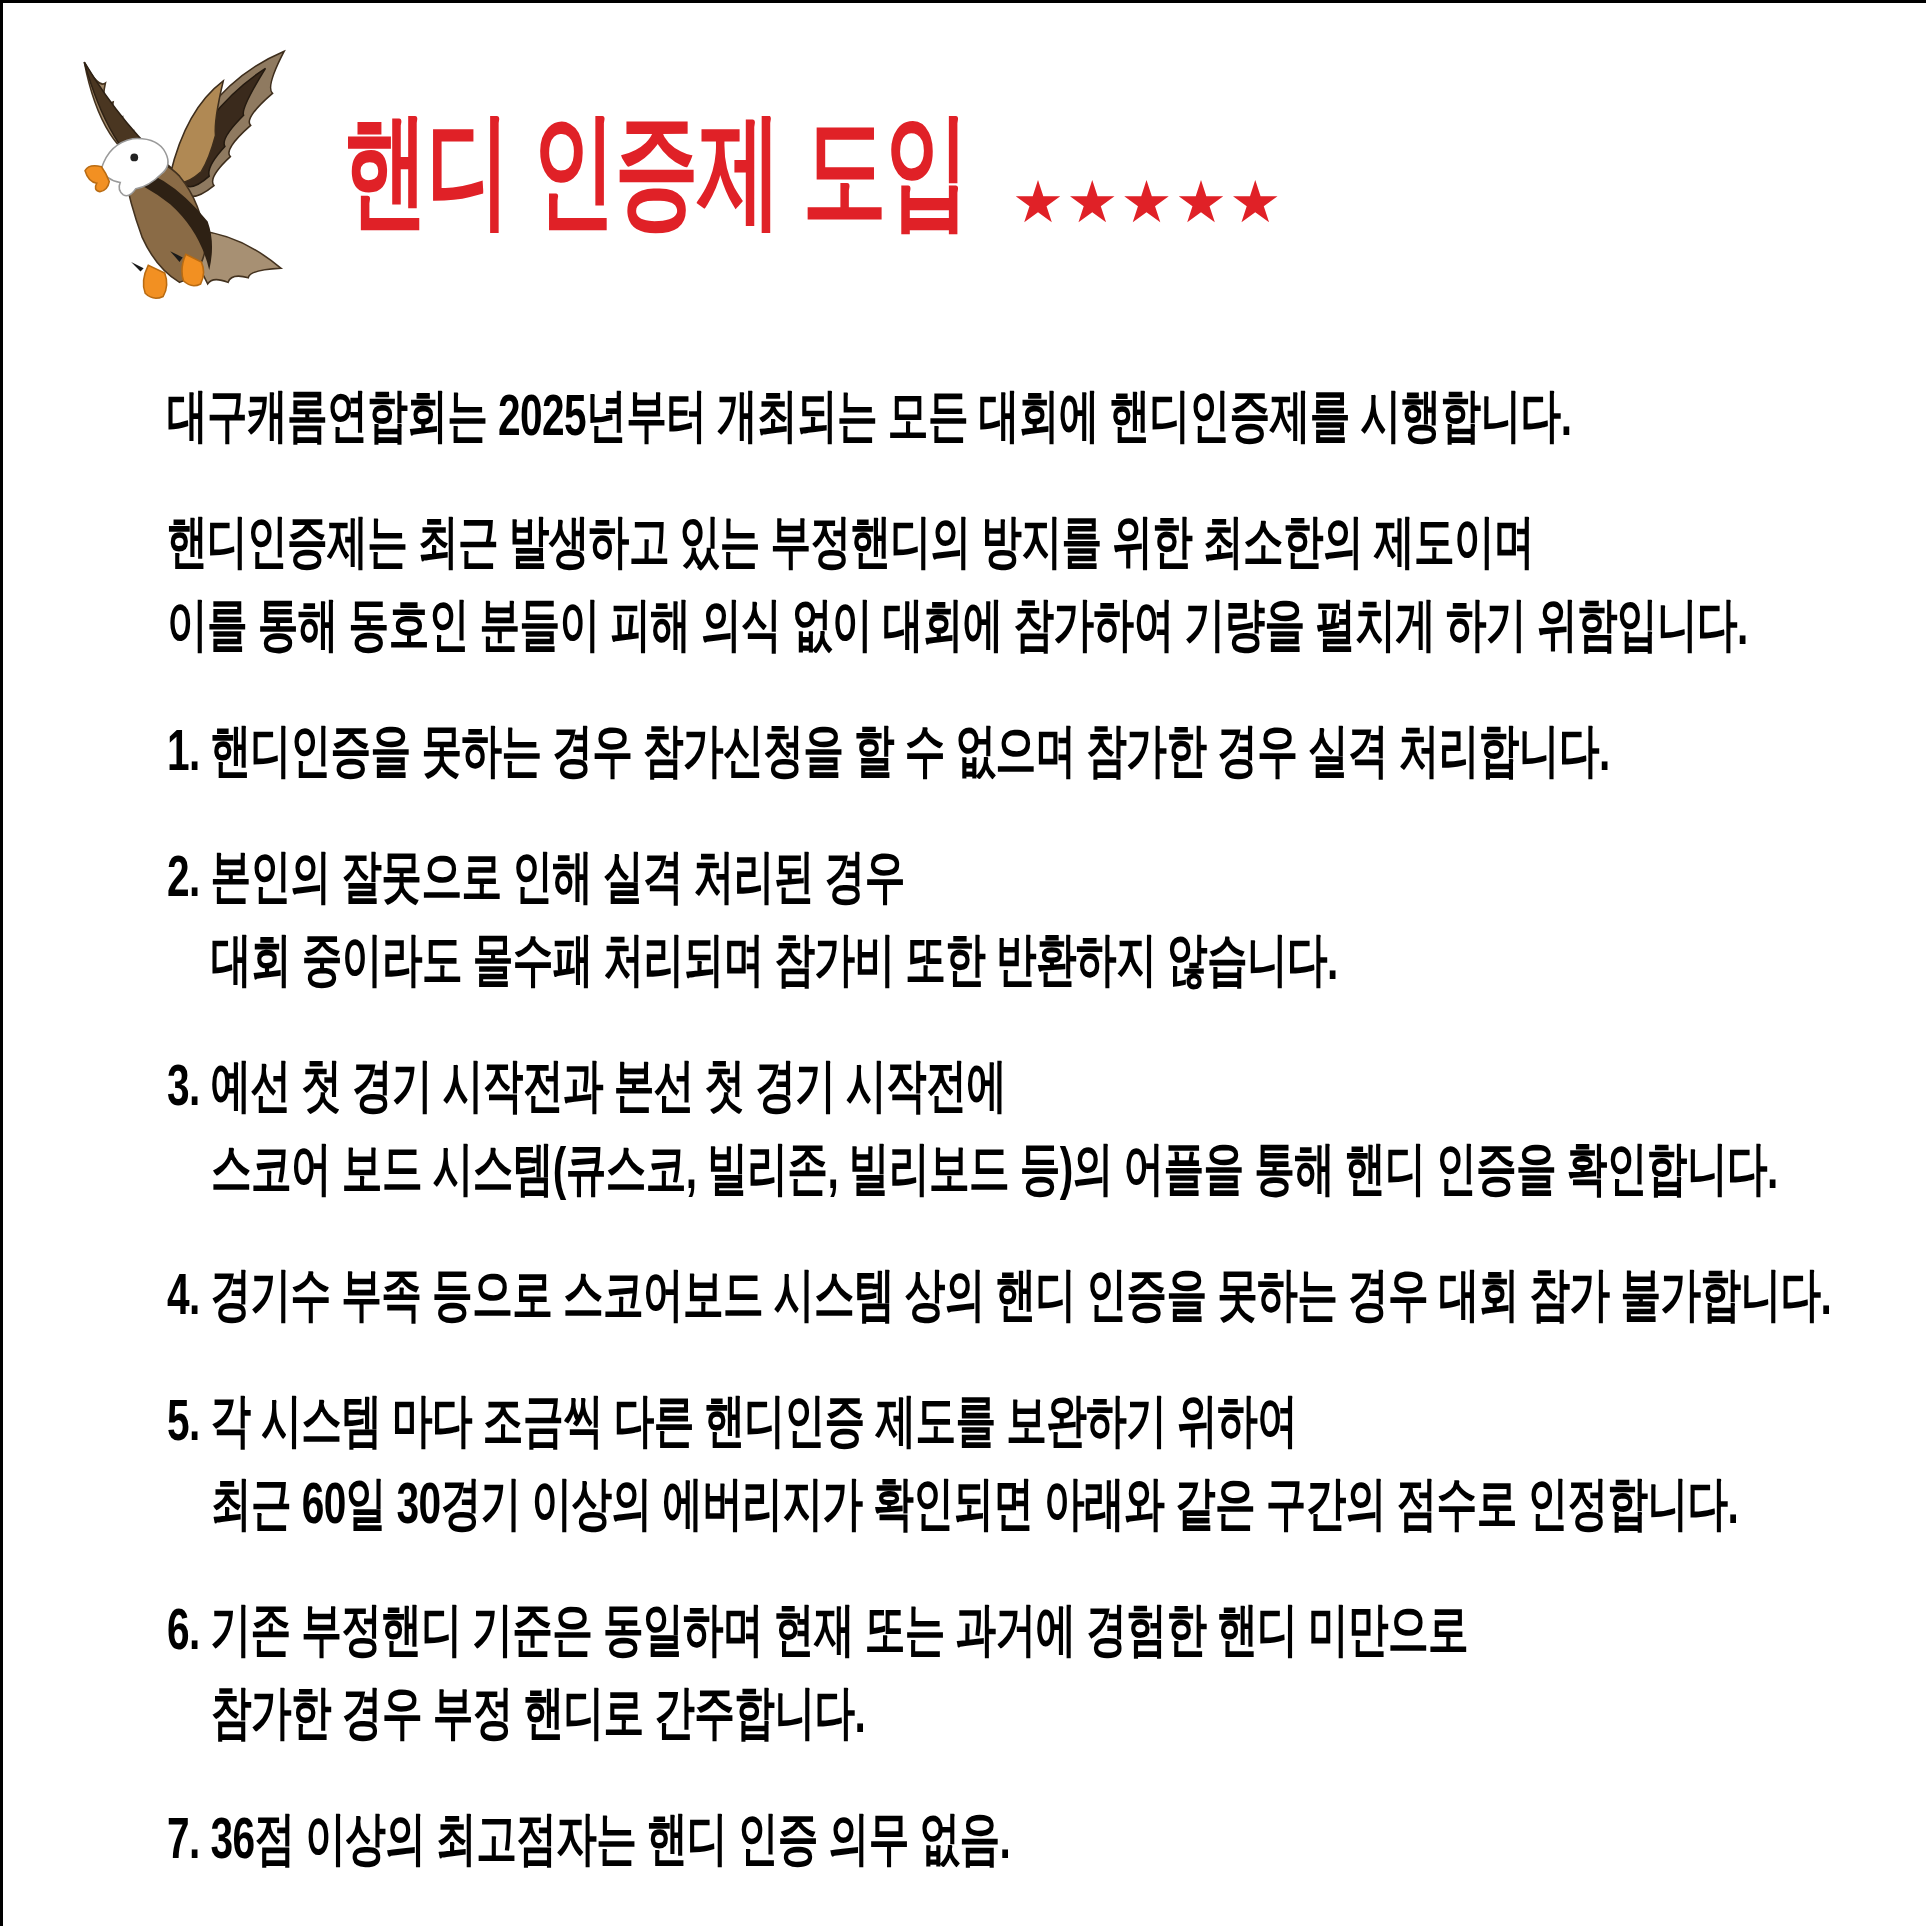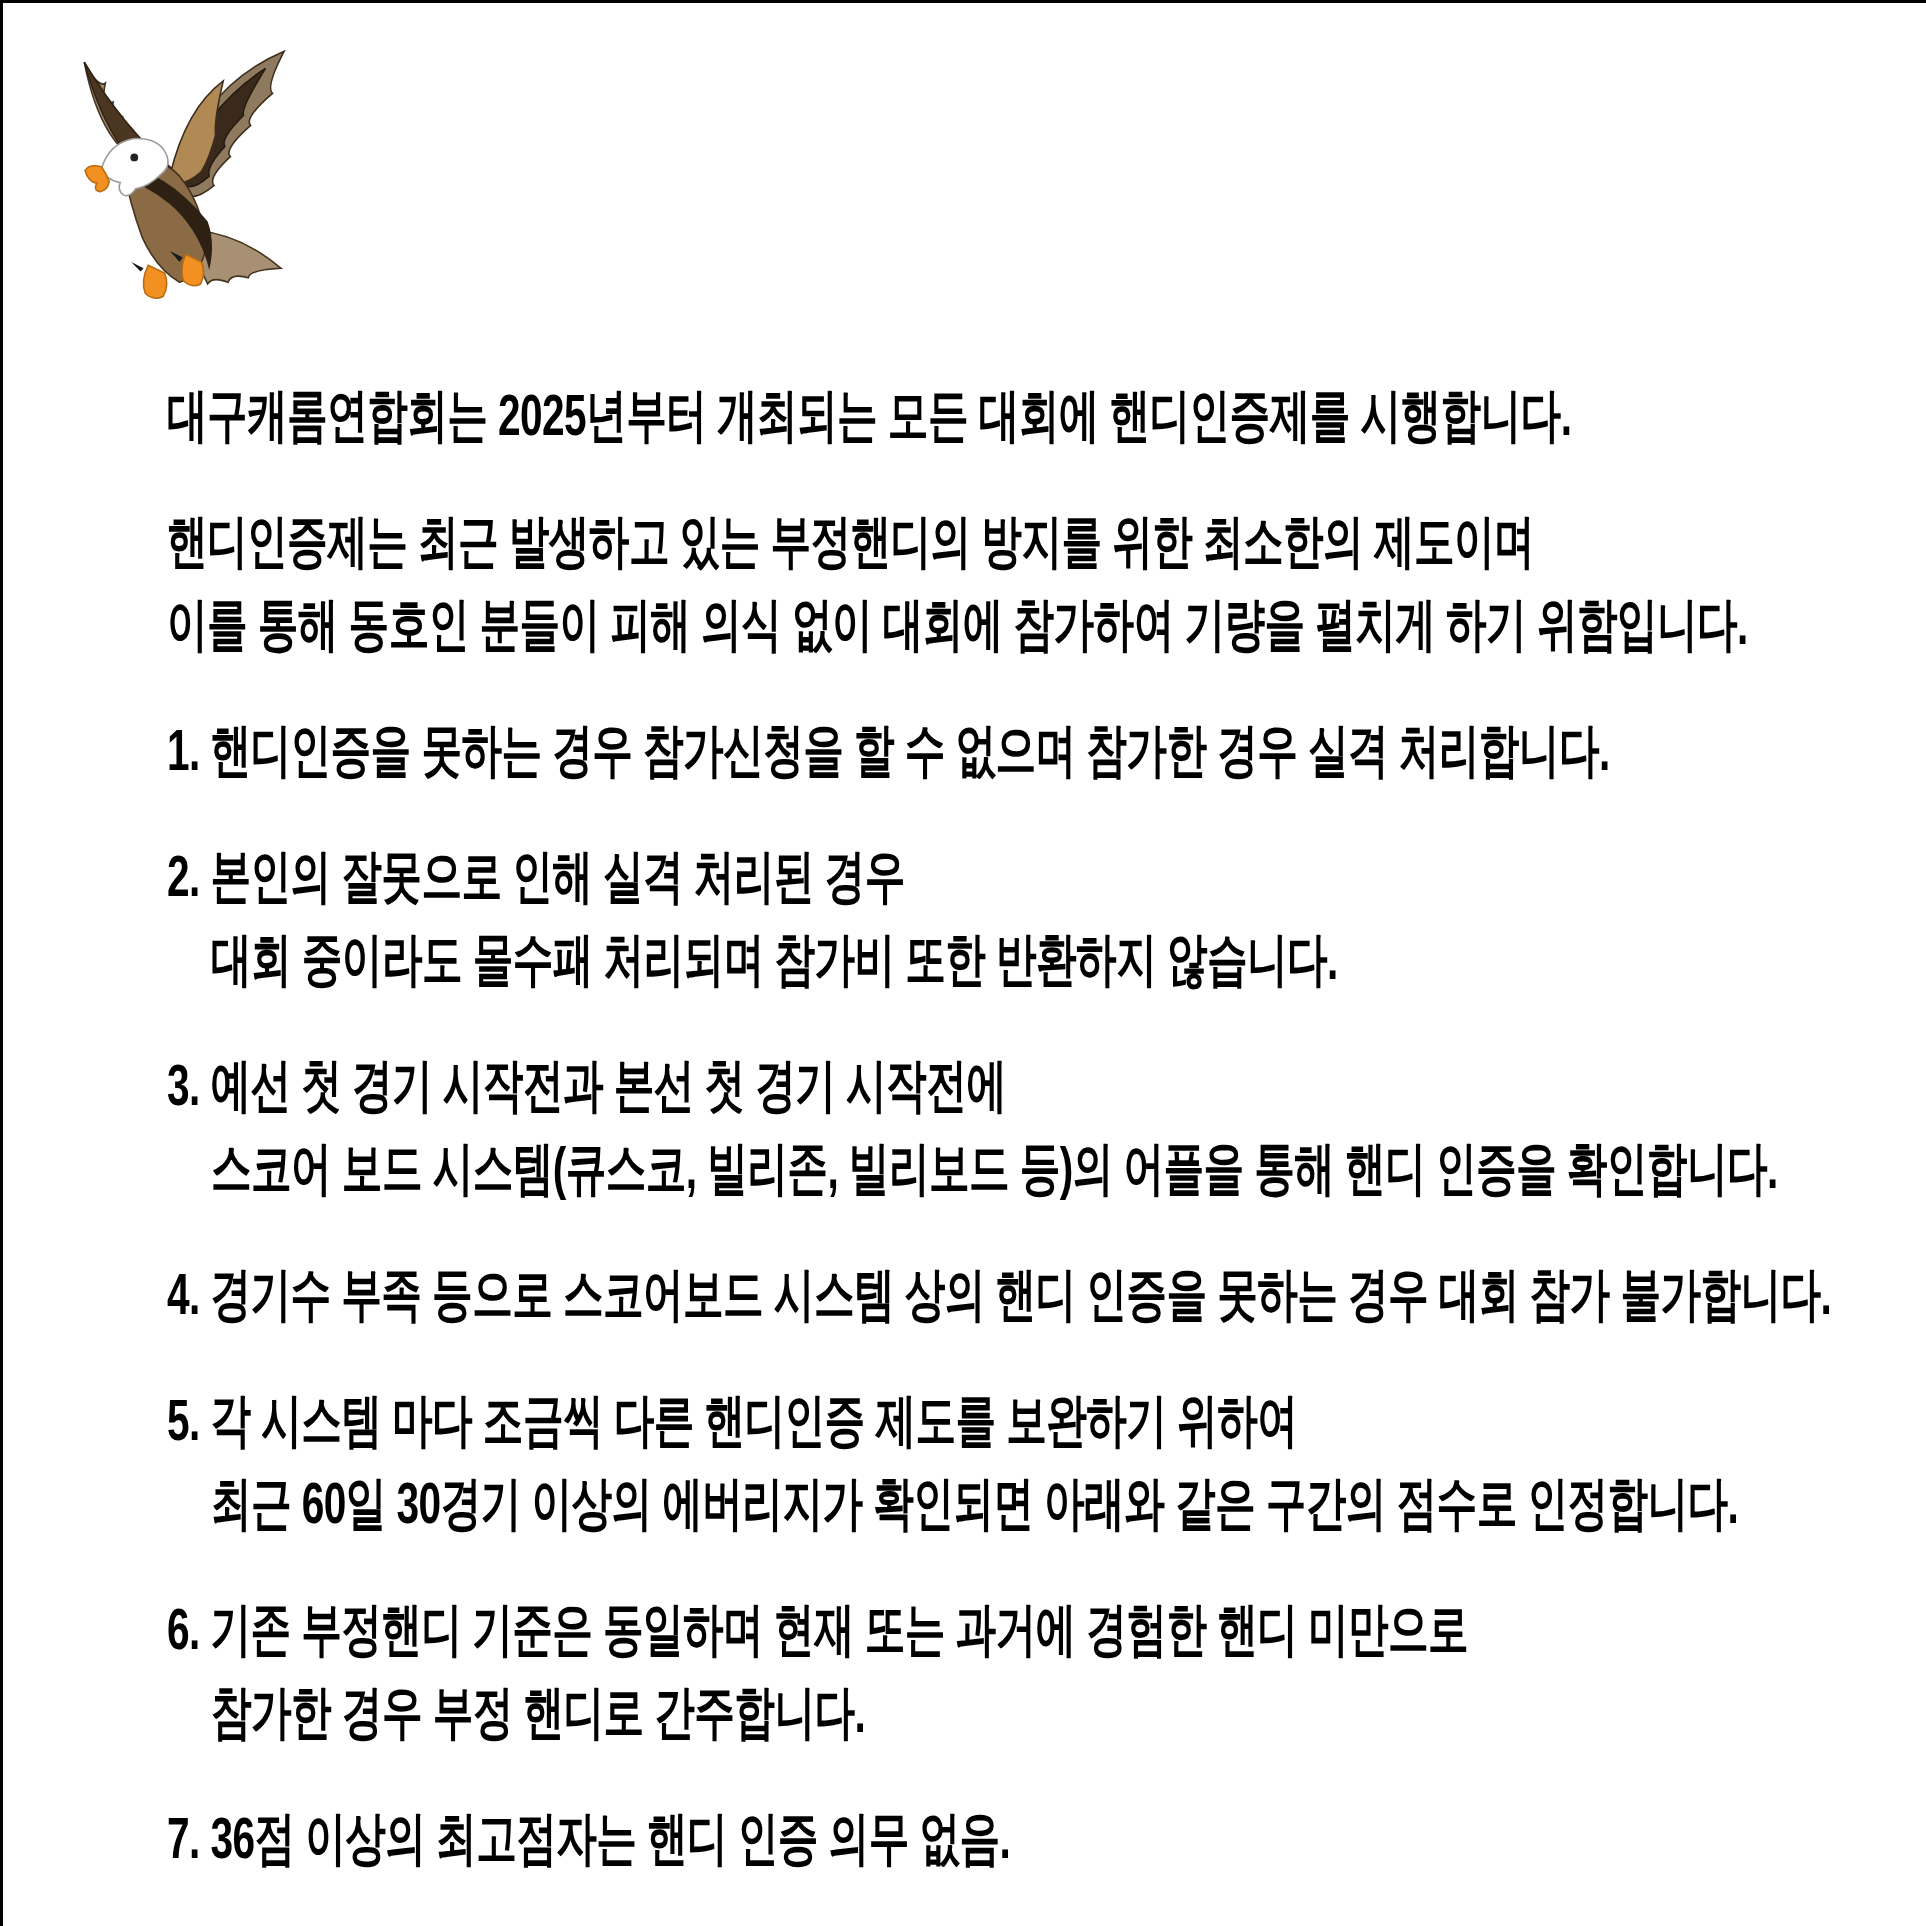--- a/index.html
+++ b/index.html
@@ -63,20 +63,24 @@
       <path d="M62 170 Q 46 166 41 175 Q 45 189 56 191 Q 51 200 60 202 Q 70 200 72 189 Q 68 178 62 170 Z" fill="#f29022" stroke="#b96b12" stroke-width="2"></path>
       <circle cx="104" cy="158" r="5" fill="#222"></circle>
 
       <path d="M122 296 Q 112 316 118 332 Q 128 342 141 336 Q 149 322 143 306 Z" fill="#f29022" stroke="#b96b12" stroke-width="2"></path>
       <path d="M170 282 Q 162 300 167 316 Q 177 326 189 320 Q 196 306 190 292 Z" fill="#f29022" stroke="#b96b12" stroke-width="2"></path>
       <path d="M116 300 L 100 292 L 112 304 Z" fill="#1a1a1a"></path>
       <path d="M166 286 L 150 278 L 162 292 Z" fill="#1a1a1a"></path>
     </svg>
   </div>
 
+  <div class="title-row">
+    <h1>핸디 인증제 도입</h1>
+    <span class="stars">★★★★★</span>
+  </div>
 
   <div class="content">
 
     <div class="para">
       <div class="line"><span class="cx">대구캐롬연합회는 2025년부터 개최되는 모든 대회에 핸디인증제를 시행합니다.</span></div>
     </div>
 
     <div class="para">
       <div class="line"><span class="cx">핸디인증제는 최근 발생하고 있는 부정핸디의 방지를 위한 최소한의 제도이며</span></div>
       <div class="line"><span class="cx">이를 통해 동호인 분들이 피해 의식 없이 대회에 참가하여 기량을 펼치게 하기 위함입니다.</span></div>

